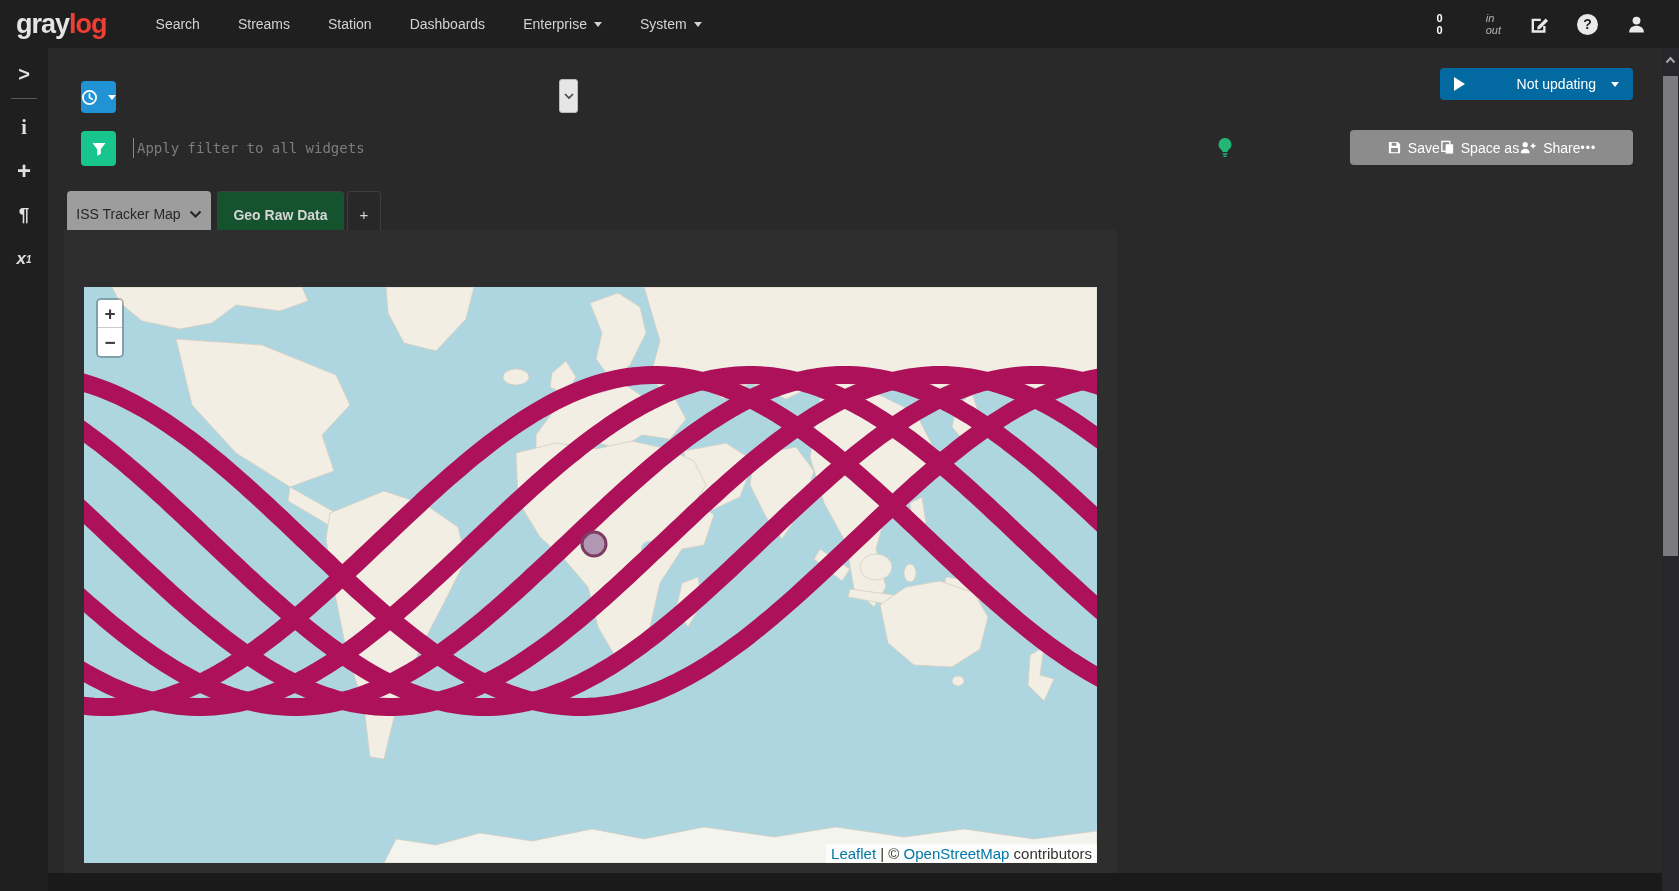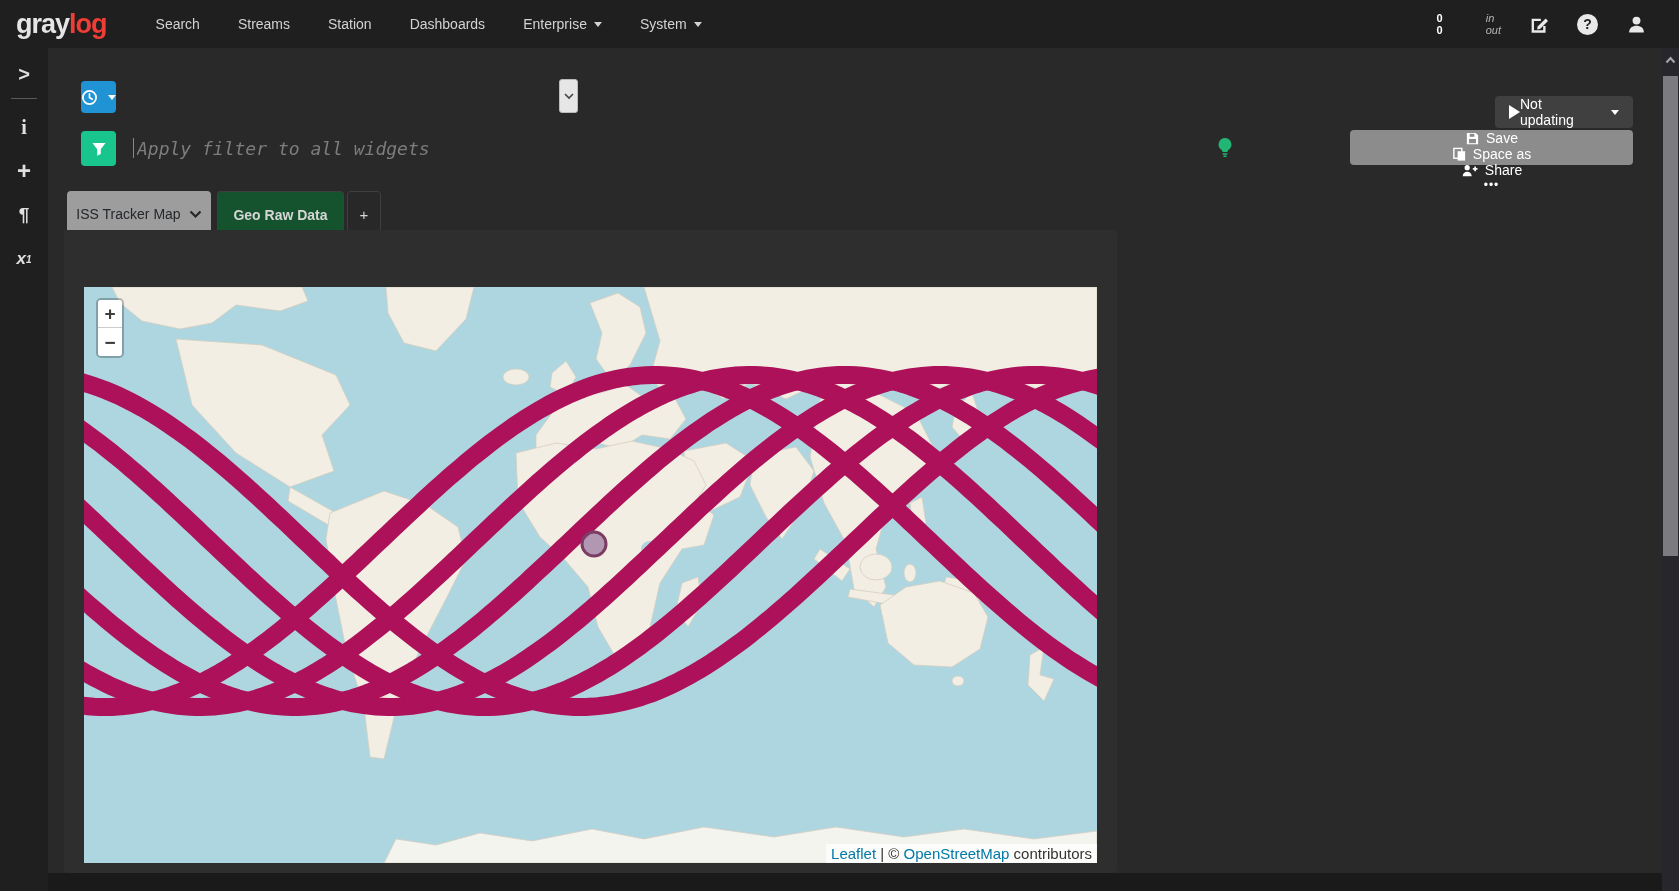--- a/index.html
+++ b/index.html
@@ -43,38 +43,38 @@
 
   .time-btn { position:absolute; left:33px; top:33px; width:35px; height:32px; background:#2093d5;
               border-radius:4px; display:flex; align-items:center; justify-content:center; gap:3px;
               color:#fff; cursor:pointer; }
   .query-input { position:absolute; left:92px; top:32px; width:414px; height:34px; background:#242424;
                  border:1px solid #3f3f3f; color:#d6d6d6; font-size:14px; padding:0 12px;
                  font-family:"Liberation Sans", sans-serif; }
   .preset-select { position:absolute; left:511px; top:31px; width:19px; height:34px; background:#e6e6e6;
                    border:1px solid #bbb; border-radius:3px; display:flex; align-items:center;
                    justify-content:center; cursor:pointer; }
-  .refresh-btn { position:absolute; right:29px; top:48px; width:138px; height:32px; background:#404040;
+  .refresh-btn { position:absolute; right:29px; top:20px; width:193px; height:32px; background:#0369a1;
                  border-radius:4px; color:#fff; font-size:14px; display:flex; align-items:center;
                  padding:0 14px; cursor:pointer; }
   .play-tri { width:0; height:0; border-top:7px solid transparent; border-bottom:7px solid transparent;
               border-left:11px solid #fff; }
   .refresh-label { margin:0 8px 0 auto; }
 
   .filter-btn { position:absolute; left:33px; top:83px; width:35px; height:35px; background:#18c58c;
                 border-radius:4px; display:flex; align-items:center; justify-content:center; cursor:pointer; }
   .filter-caret-bar { position:absolute; left:85px; top:90px; width:1px; height:20px; background:#8a8a8a; }
   .filter-input { position:absolute; left:89px; top:83px; width:1000px; height:34px; background:transparent;
-                  border:none; outline:none; color:#d0d0d0; font-size:18px;
-                  font-family:"DejaVu Sans Mono", monospace;font-style:italic; }
+                  border:none; outline:none; color:#d0d0d0; font-size:14px;
+                  font-family:"DejaVu Sans Mono", monospace; }
   .filter-input::placeholder { color:#7d7d7d; }
   .bulb-wrap { position:absolute; left:1166px; top:88px; width:24px; height:26px; }
   .actions-bar { position:absolute; left:1302px; top:82px; width:283px; height:35px; background:#8c8c8c;
-                 border-radius:4px; display:flex; align-items:center; justify-content:space-between;
-                 padding:0 16px; color:#fff; font-size:14px;flex-direction:column; }
+                 border-radius:4px; display:flex; align-items:center; justify-content:center;
+                 padding:0 16px; color:#fff; font-size:14px; }
   .action-item { display:flex; align-items:center; gap:6px; cursor:pointer; }
   .more-dots { font-size:12px; letter-spacing:1px; cursor:pointer; }
 
   
   .tab { position:absolute; top:143px; height:46px; display:flex; align-items:center;
          justify-content:center; font-size:14px; border-radius:4px 4px 0 0; cursor:pointer; }
   .tab-active { left:19px; width:144px; background:#9d9d9d; color:#24272b; gap:8px; }
   .tab-plain { left:169px; width:127px; background:#14532d; border:1px solid #3e3e3e; border-bottom:none;
                color:#d6d6d6;font-weight:bold; }
   .tab-add { left:299px; width:34px; background:#282828; border:1px solid #3e3e3e; border-bottom:none;

